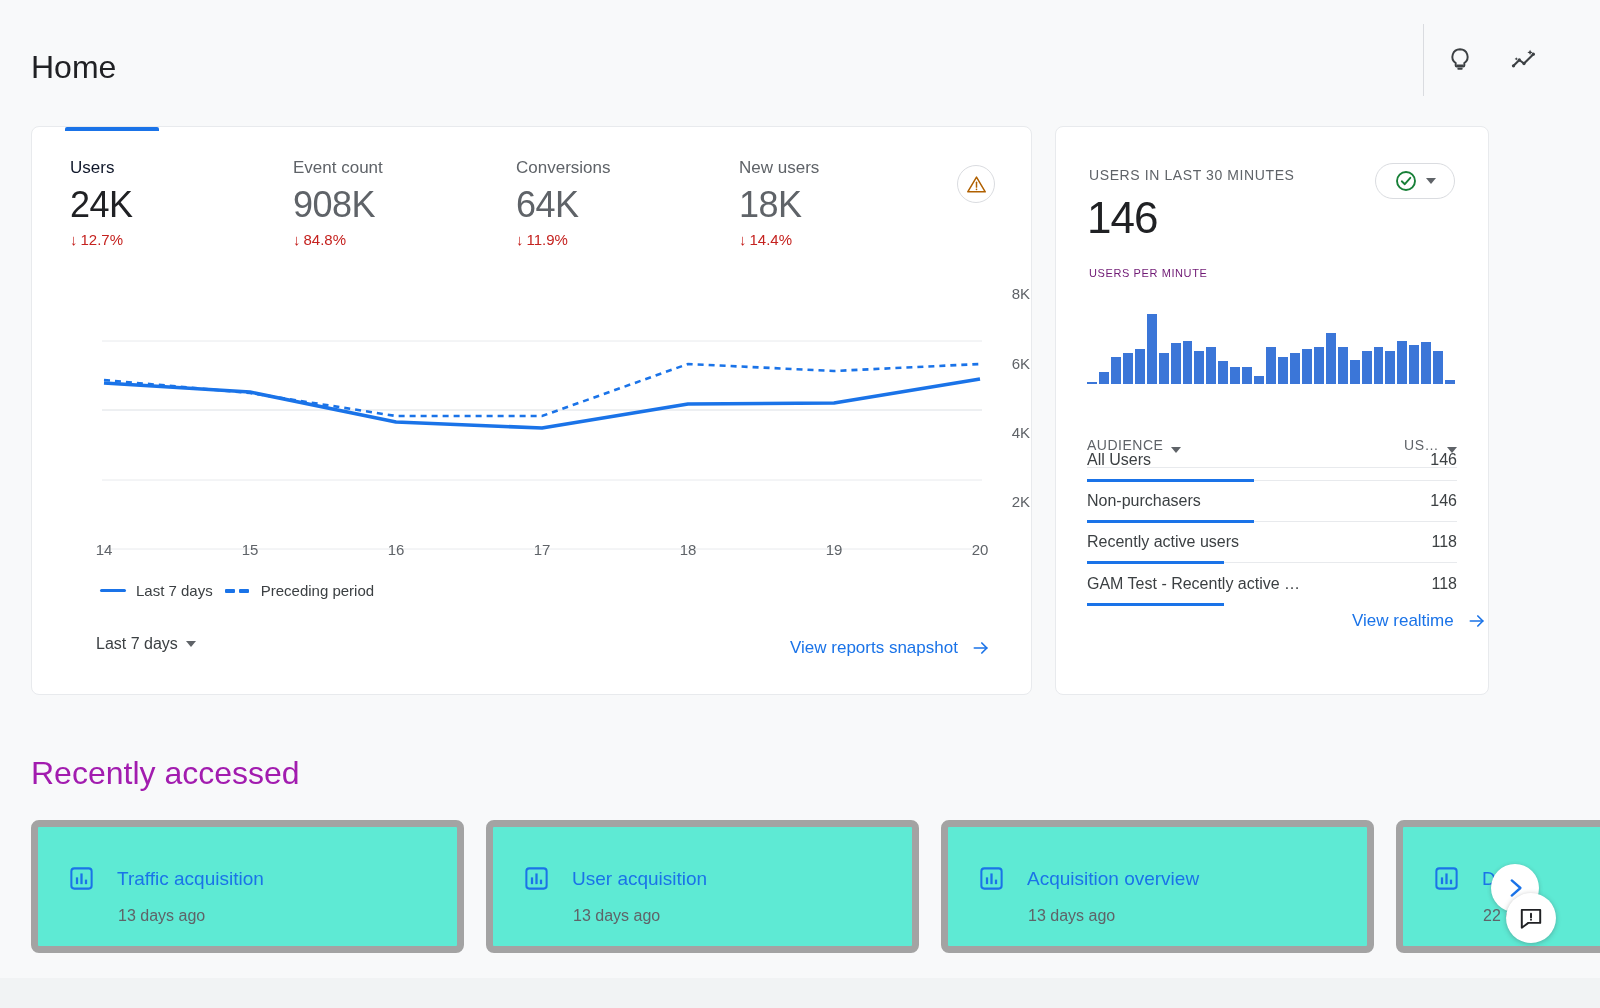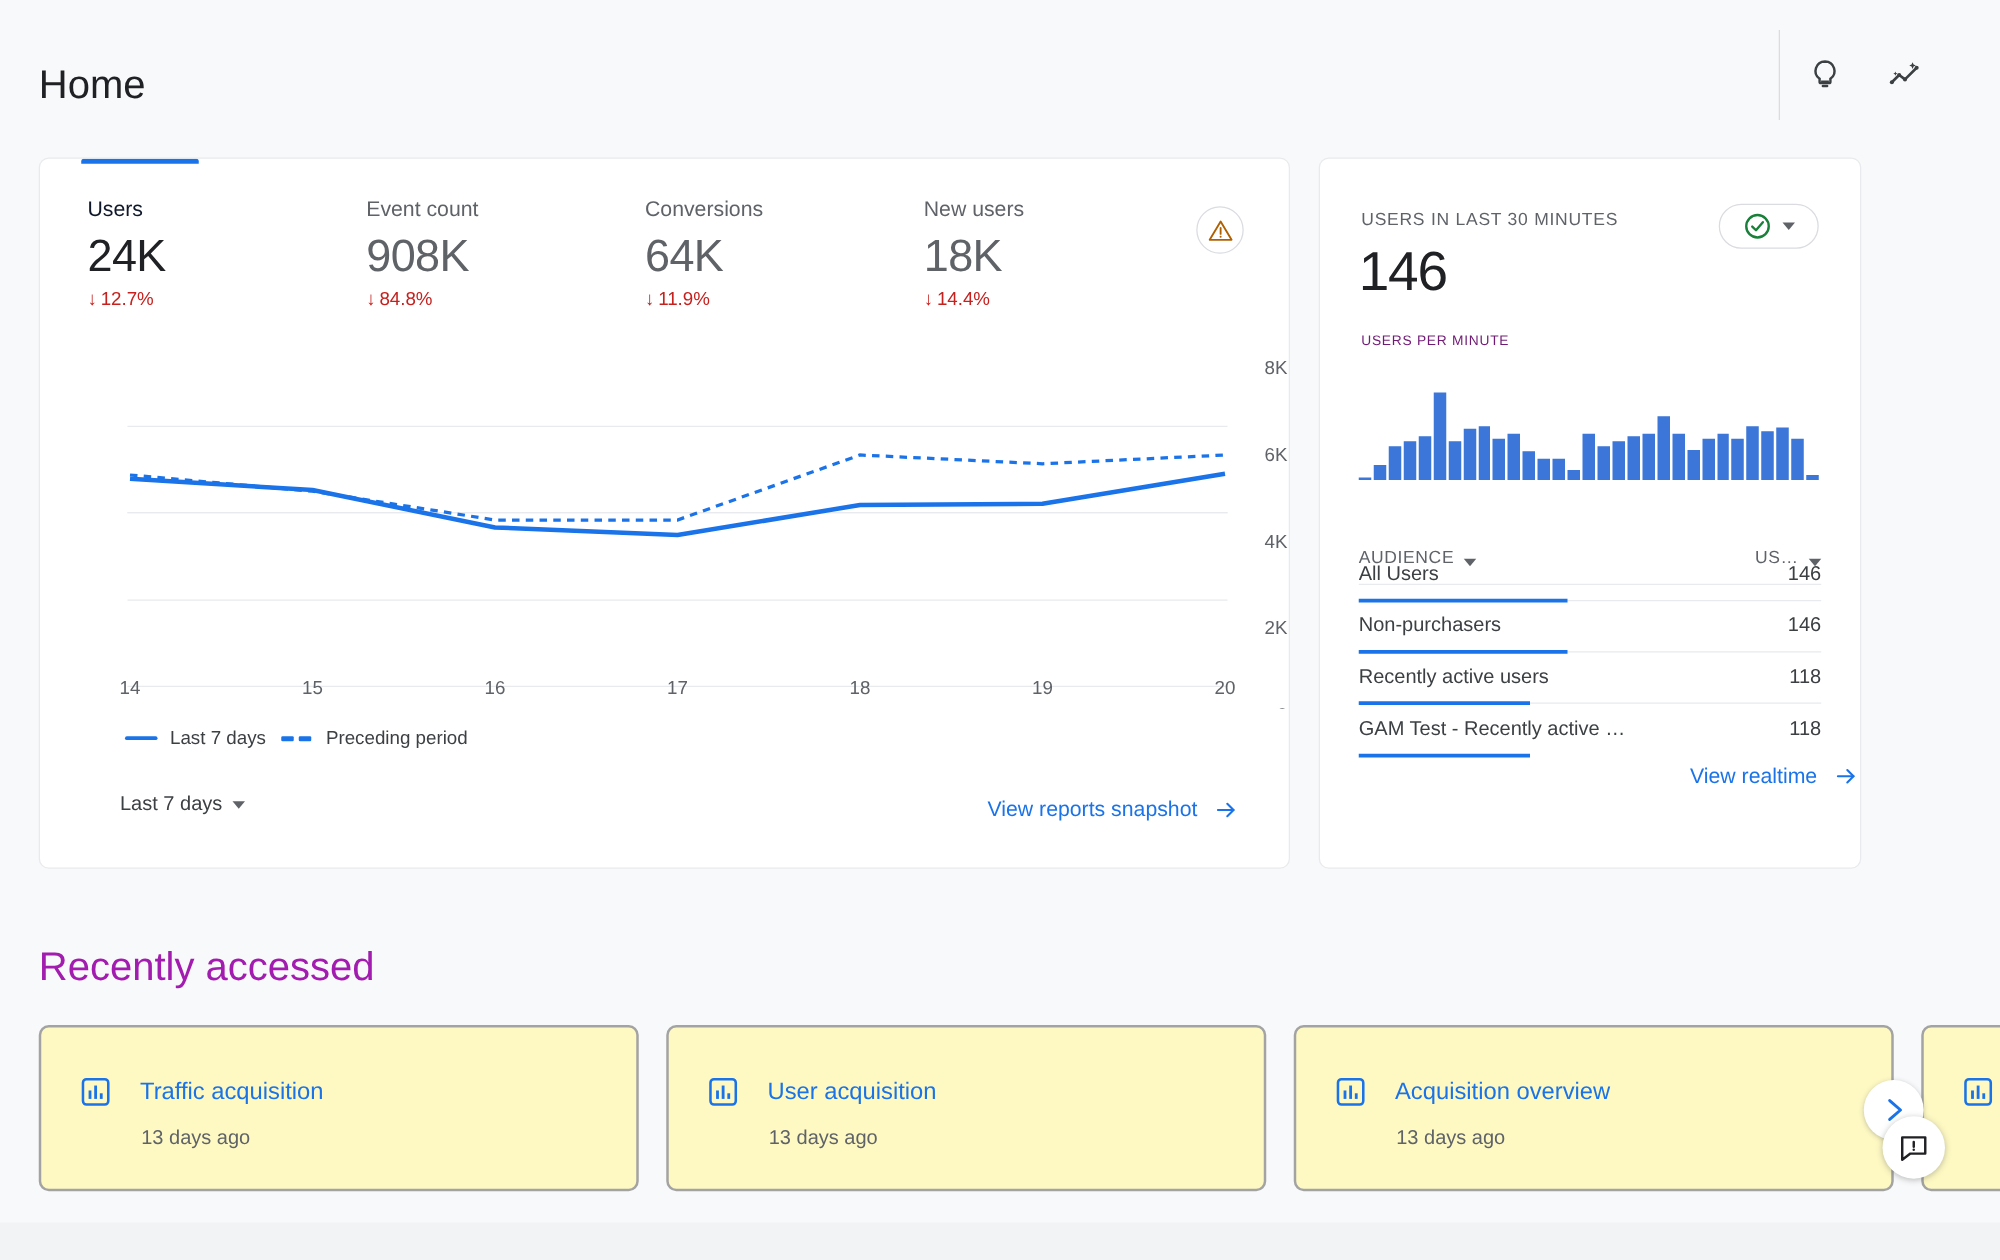--- a/index.html
+++ b/index.html
@@ -153,21 +153,21 @@
     position: absolute; left: 0; bottom: -1.5px; height: 3px; background: #1a73e8;
   }
 
   
   .section-title {
     position: absolute; left: 31px; top: 755px;
     font-size: 32px; color: #a21caf; font-weight: 400;
   }
   .ra-cards { position: absolute; left: 31px; top: 820px; display: flex; gap: 22px; }
   .ra-card {
-    width: 480px; height: 133px; background: #fef9c3; border: 2px solid #a3a3a3;
+    width: 433px; height: 133px; background: #5eead4; border: 7px solid #a3a3a3;
     border-radius: 8px; position: relative; cursor: pointer; overflow: hidden;
   }
   .ra-top { position: absolute; left: 30px; top: 38px; display: flex; align-items: center; gap: 22px; }
   .ra-title { font-size: 19px; color: #1a73e8; }
   .ra-sub { position: absolute; left: 80px; top: 80px; font-size: 16px; color: #5f6368; }
 
   .fab-next {
     position: absolute; left: 1491px; top: 864px; width: 48px; height: 48px;
     border-radius: 50%; background: #fff; box-shadow: 0 1px 4px rgba(60,64,67,0.3);
     display: flex; align-items: center; justify-content: center; cursor: pointer; z-index: 5;

